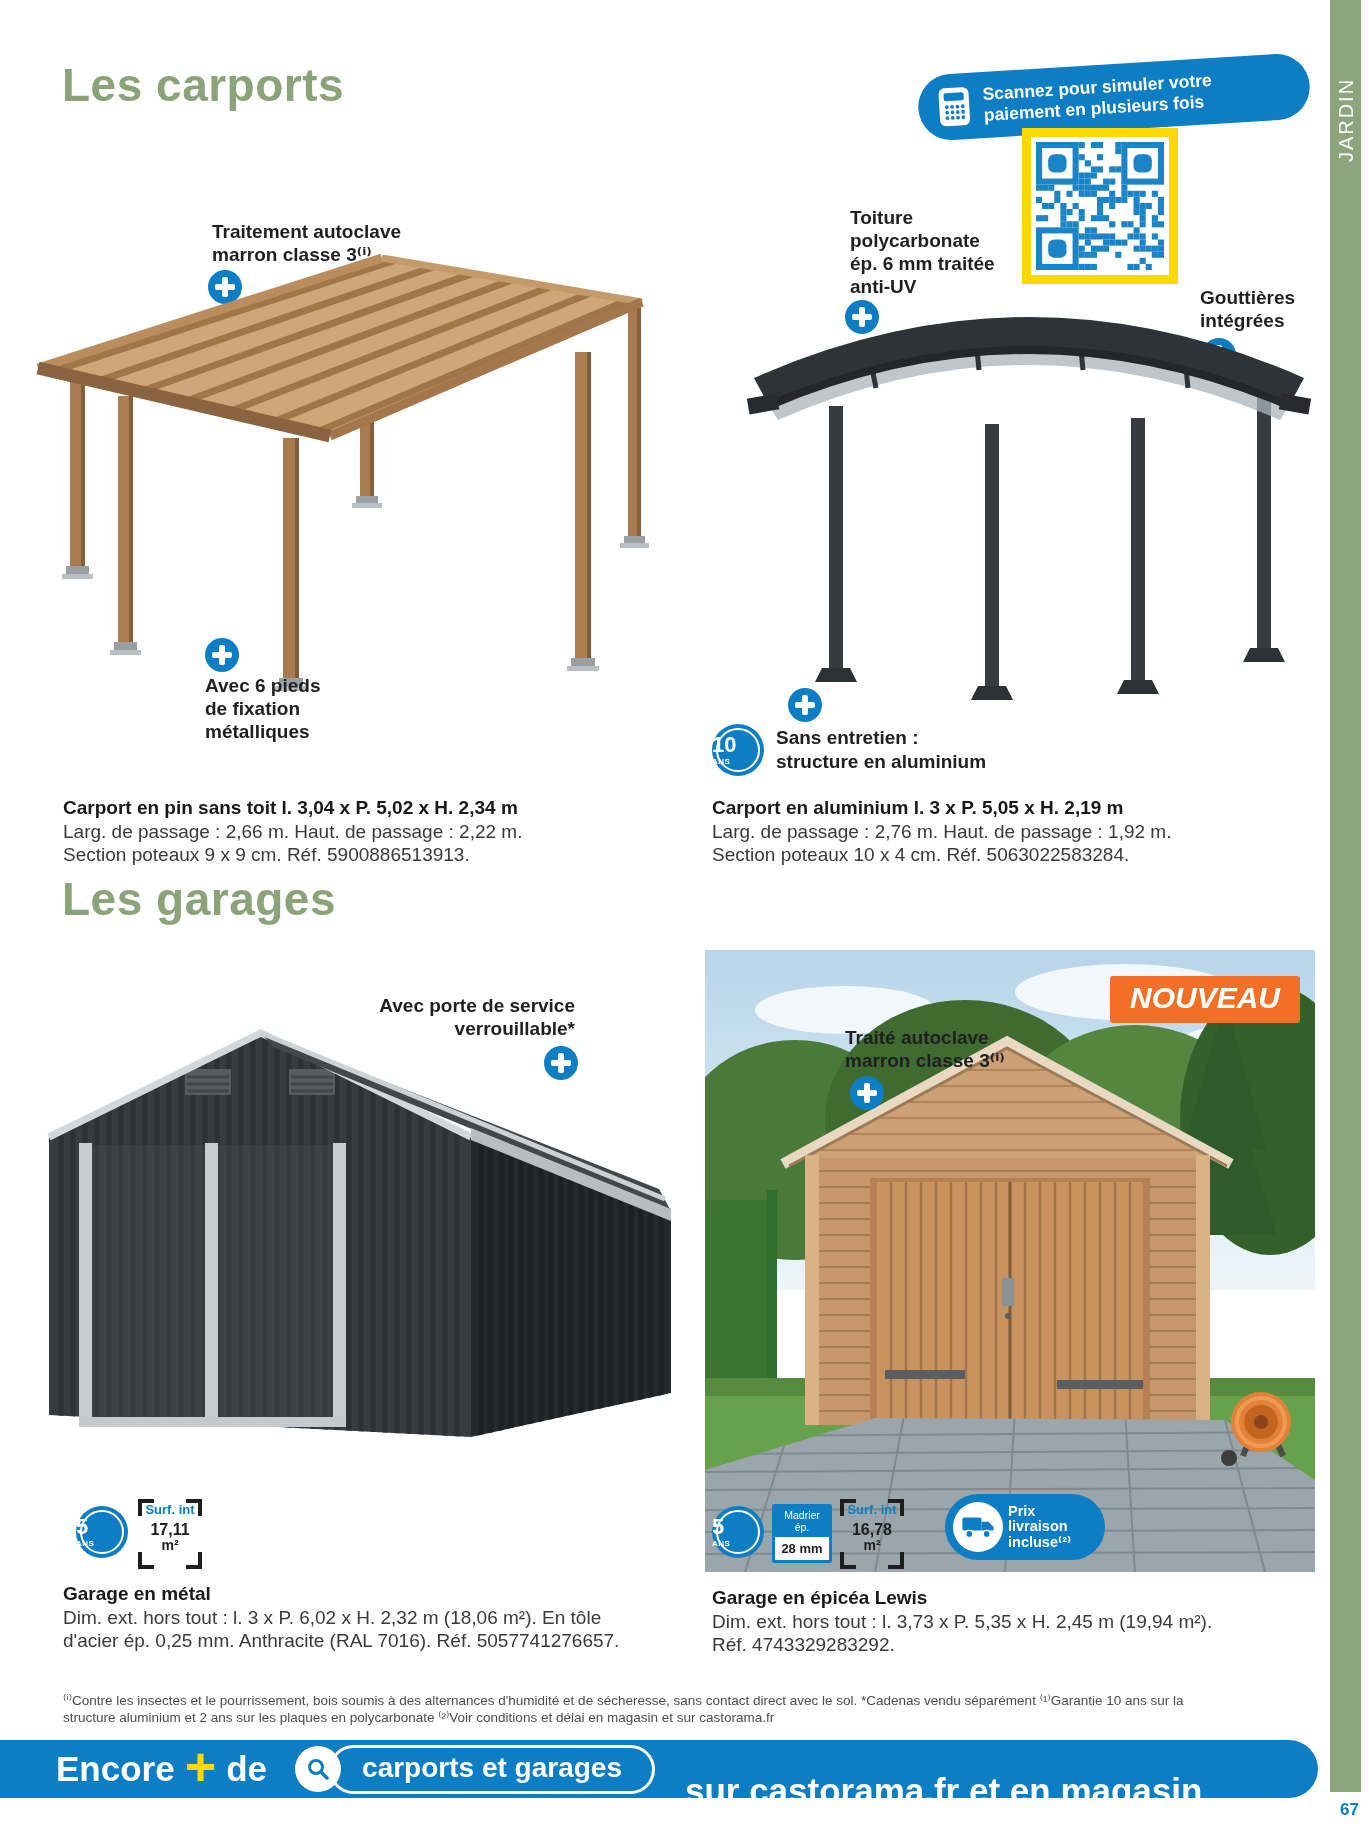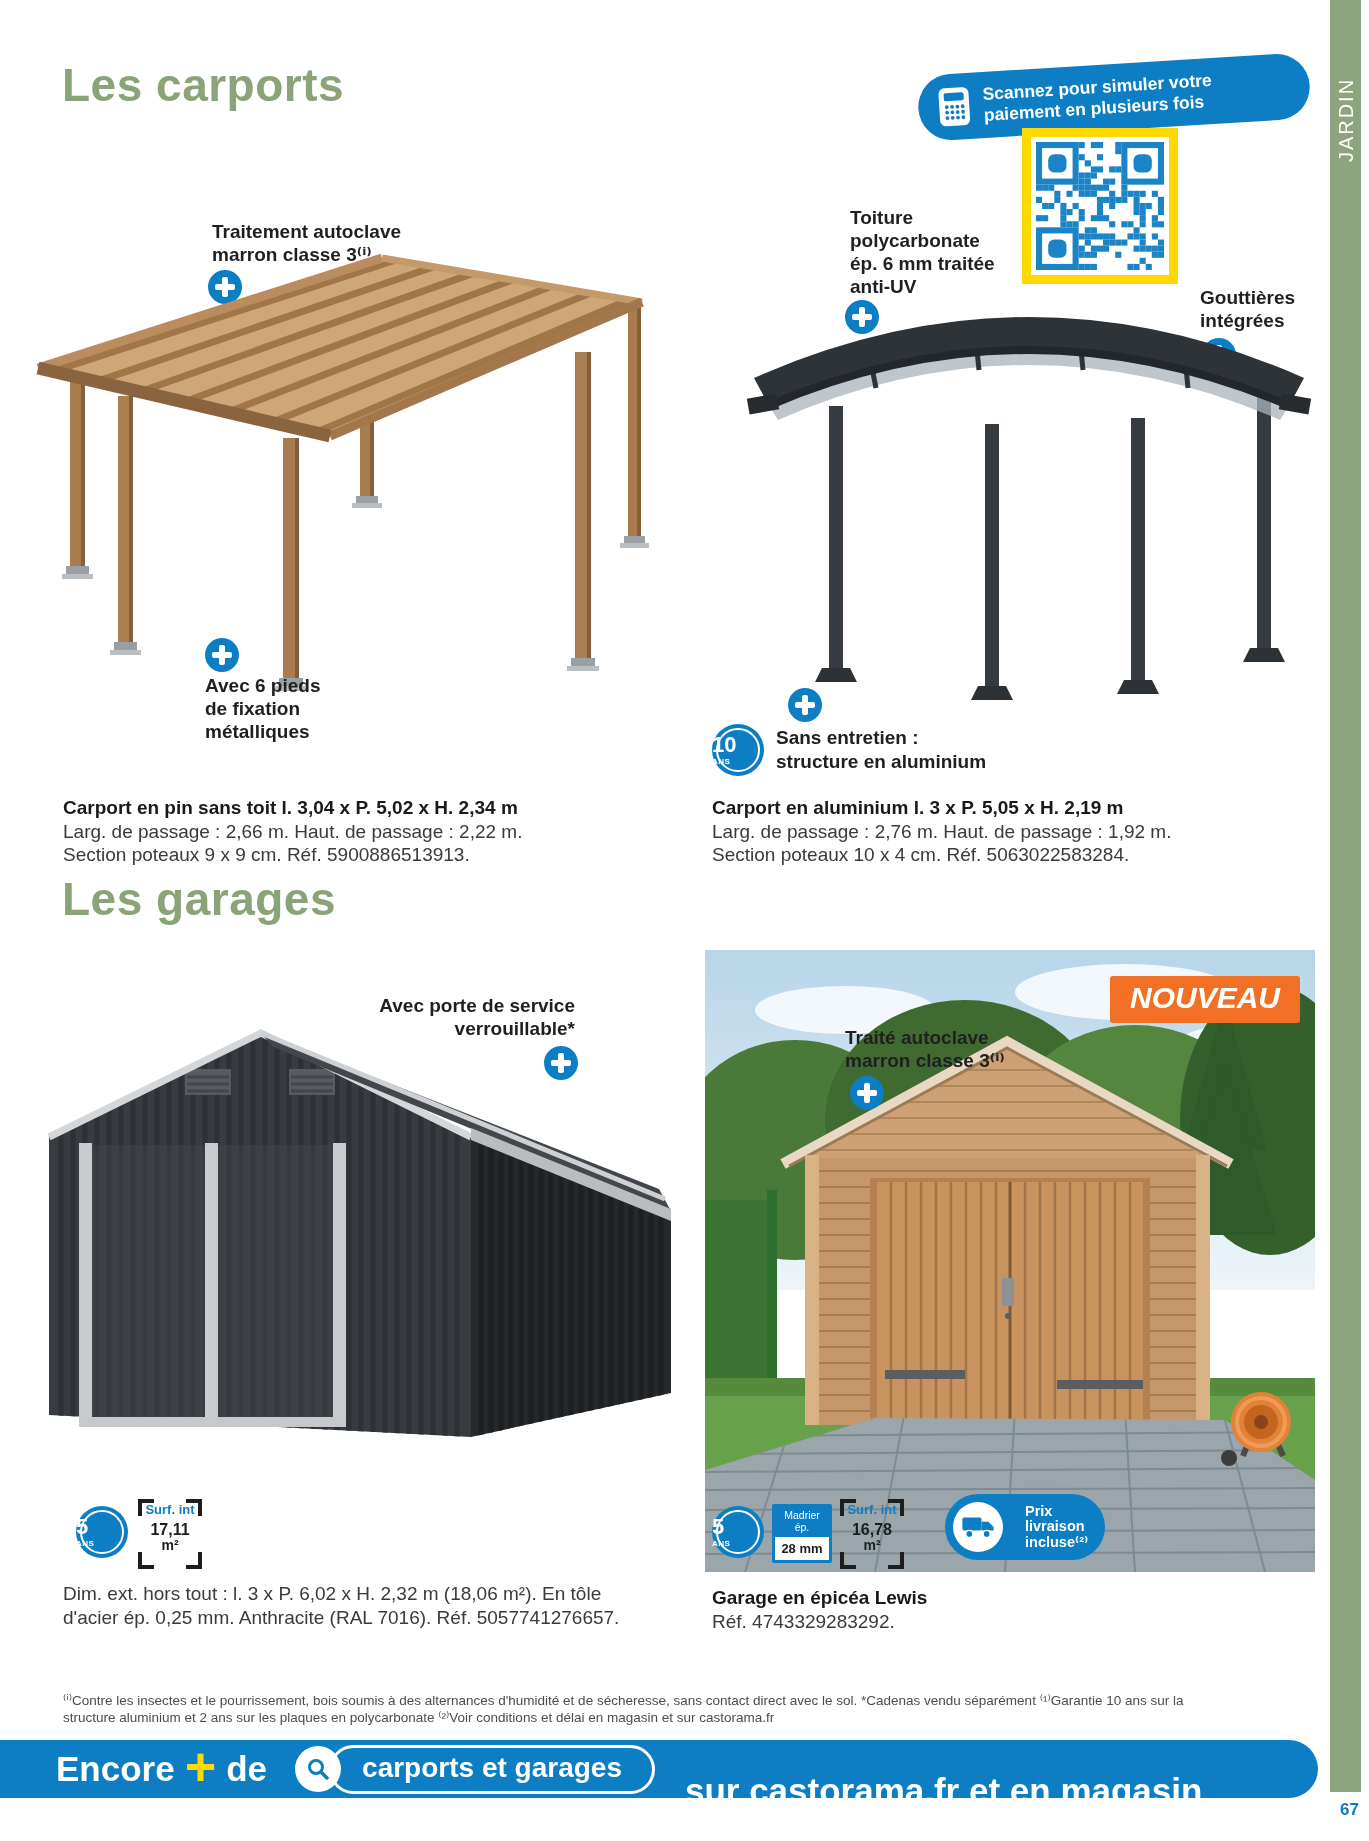--- a/index.html
+++ b/index.html
@@ -50,21 +50,21 @@
   .surf-badge .inner{position:relative;text-align:center;padding-top:4px;}
   .surf-label{color:var(--blue);font-weight:700;font-size:13px;line-height:15px;}
   .surf-value{font-weight:800;font-size:16px;color:#1d1d1d;line-height:17px;margin-top:4px;}
   .surf-unit{font-weight:800;font-size:14px;color:#1d1d1d;line-height:14px;}
 
   .madrier{position:absolute;border:3px solid var(--blue);background:#fff;width:54px;text-align:center;border-radius:2px;}
   .madrier .top{background:var(--blue);color:#fff;font-size:10.5px;font-weight:400;line-height:11.5px;padding:3px 2px 4px;white-space:pre-line;}
   .madrier .bot{color:#1d1d1d;font-weight:800;font-size:13px;padding:4px 0;}
 
   .delivery{position:absolute;left:945px;top:1494px;width:160px;height:66px;background:var(--blue);
-    border-radius:34px;display:flex;align-items:center;gap:22px;padding-left:8px;box-sizing:border-box;}
+    border-radius:34px;display:flex;align-items:center;gap:5px;padding-left:8px;box-sizing:border-box;}
   .delivery .circ{width:50px;height:50px;background:#fff;border-radius:50%;flex:none;
     display:flex;align-items:center;justify-content:center;}
   .delivery .txt{color:#fff;font-weight:700;font-size:14.5px;line-height:15.5px;white-space:pre-line;}
 
   .nouveau{position:absolute;left:1110px;top:976px;background:var(--orange);color:#fff;
     font-weight:800;font-style:italic;font-size:30px;padding:5px 20px 8px;border-radius:3px;}
 
   .footnote{position:absolute;left:63px;top:1692px;width:1252px;font-size:13.5px;line-height:17px;
     color:#4c4c4c;white-space:pre-line;}
 
@@ -513,20 +513,21 @@
       </g>
     </svg>
     <div class="inner">
       <div class="surf-label">Surf. int</div>
       <div class="surf-value">17,11</div>
       <div class="surf-unit">m²</div>
     </div>
   </div>
 
   <div class="prod" style="left:63px;top:1582px;">
+    <div class="name">Garage en métal</div>
     <div>Dim. ext. hors tout : l. 3 x P. 6,02 x H. 2,32 m (18,06 m²). En tôle</div>
     <div>d'acier ép. 0,25 mm. Anthracite (RAL 7016). Réf. 5057741276657.</div>
   </div>
 
   <div class="photo" style="left:705px;top:950px;">
     <svg width="610" height="622" viewBox="0 0 610 622">
       <defs>
         <linearGradient id="skyg" x1="0" y1="0" x2="0" y2="1">
           <stop offset="0" stop-color="#b7d5e9"></stop>
             <stop offset="1" stop-color="#eef5fa"></stop>
@@ -683,20 +684,21 @@
         <circle cx="29" cy="23" r="4" fill="#0d7ec4" stroke="#ffffff" stroke-width="1.5"></circle>
       </svg>
     </div>
     <div class="txt">Prix
 livraison
 incluse⁽²⁾</div>
   </div>
 
   <div class="prod" style="left:712px;top:1586px;">
     <div class="name">Garage en épicéa Lewis</div>
+    <div>Dim. ext. hors tout : l. 3,73 x P. 5,35 x H. 2,45 m (19,94 m²).</div>
     <div>Réf. 4743329283292.</div>
   </div>
 
   <div class="footnote">⁽ⁱ⁾Contre les insectes et le pourrissement, bois soumis à des alternances d'humidité et de sécheresse, sans contact direct avec le sol. *Cadenas vendu séparément ⁽¹⁾Garantie 10 ans sur la
 structure aluminium et 2 ans sur les plaques en polycarbonate ⁽²⁾Voir conditions et délai en magasin et sur castorama.fr</div>
 
   <div class="footer-bar">
     <span class="w">Encore</span>
     <span class="plus-glyph">+</span>
     <span class="w">de</span>

